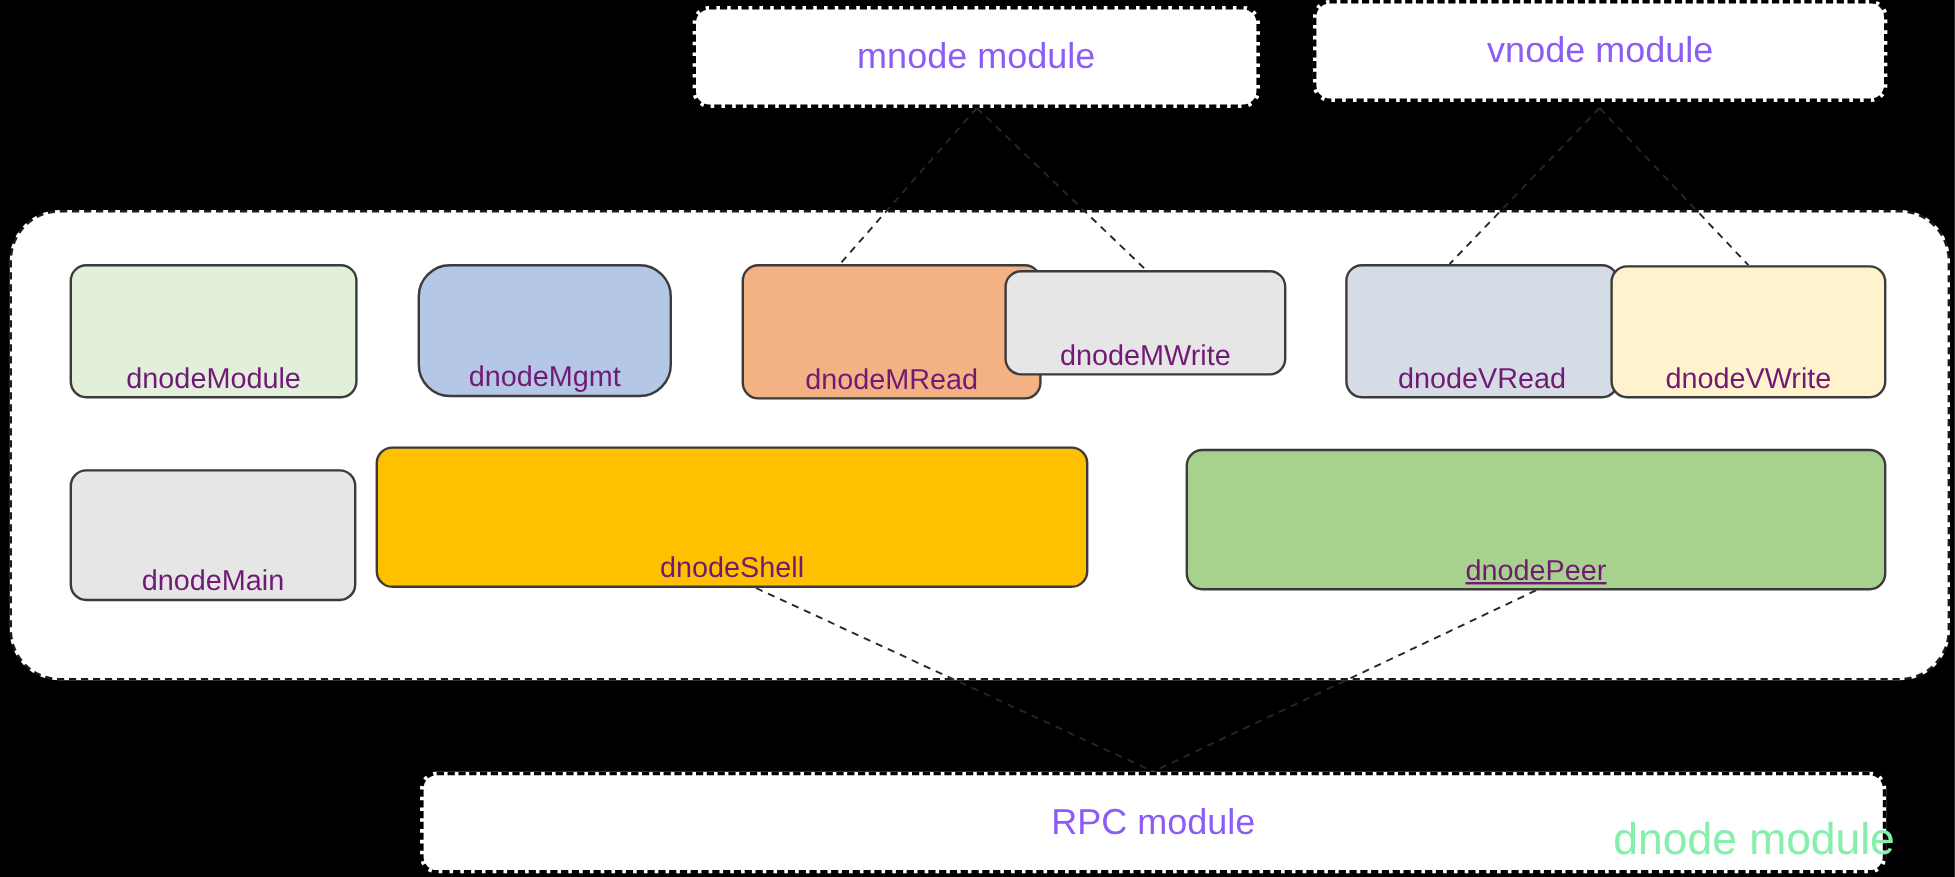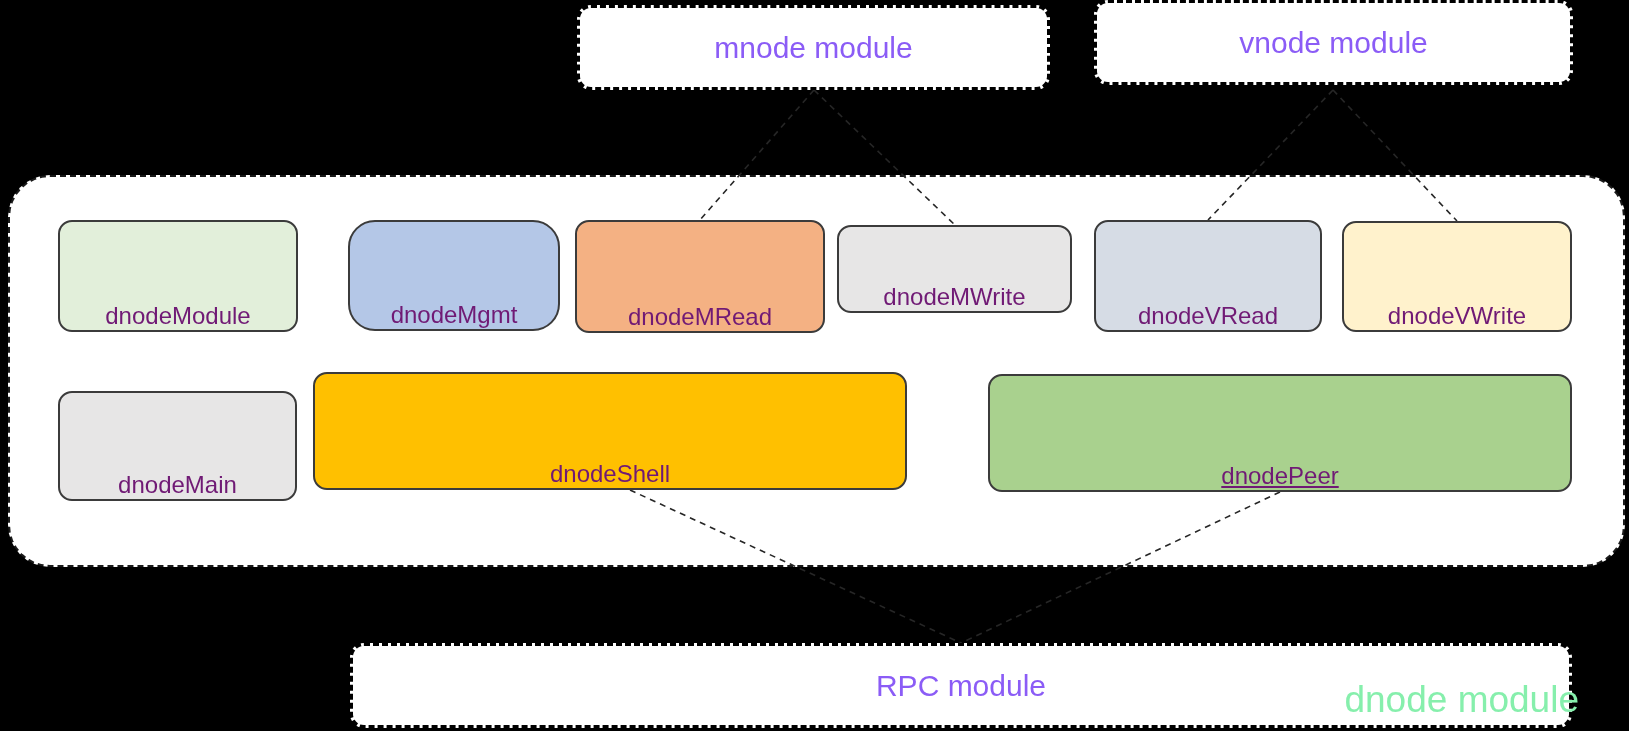--- a/index.html
+++ b/index.html
@@ -103,27 +103,27 @@
 <div class="abs dashed-module" id="vnode-box">
   <span>vnode module</span>
 </div>
 
 <div class="abs component" id="box-dnodeModule" style="background: rgb(226, 239, 218);">
   <span>dnodeModule</span>
 </div>
 <div class="abs component" id="box-dnodeMgmt" style="background: rgb(180, 199, 231);">
   <span>dnodeMgmt</span>
 </div>
-<div class="abs component" id="box-dnodeMRead" style="background: rgb(244, 177, 131);">
+<div class="abs component" id="box-dnodeMRead" style="background: rgb(244, 177, 131); margin-left: 43px;">
   <span>dnodeMRead</span>
 </div>
 <div class="abs component" id="box-dnodeMWrite" style="background: rgb(231, 230, 230);">
   <span>dnodeMWrite</span>
 </div>
-<div class="abs component" id="box-dnodeVRead" style="background: rgb(214, 220, 229);">
+<div class="abs component" id="box-dnodeVRead" style="background: rgb(214, 220, 229); margin-left: 27px;">
   <span>dnodeVRead</span>
 </div>
 <div class="abs component" id="box-dnodeVWrite" style="background: rgb(255, 242, 204);">
   <span>dnodeVWrite</span>
 </div>
 
 <div class="abs component" id="box-dnodeMain" style="background: rgb(231, 230, 230);">
   <span>dnodeMain</span>
 </div>
 <div class="abs component" id="box-dnodeShell" style="background: rgb(255, 192, 0);">

